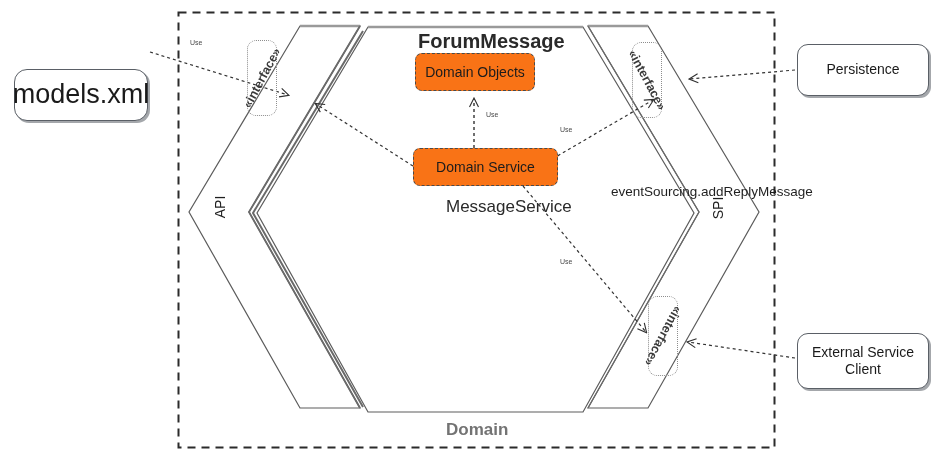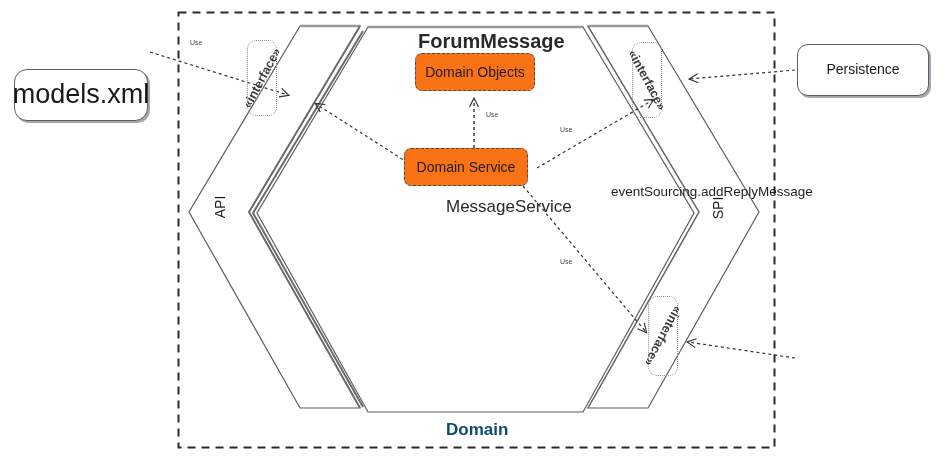--- a/index.html
+++ b/index.html
@@ -15,31 +15,31 @@
     display:flex;align-items:center;justify-content:center;text-align:center;
     line-height:1.25;
   }
   #models-xml-box{left:14px;top:22px;width:134px;height:52px;font-size:27px;border-radius:13px;margin-top:47px;}
   #persistence-box{left:797px;top:44px;width:132px;height:52px;font-size:14px;}
   #external-service-box{left:797px;top:333px;width:132px;height:56px;font-size:14px;}
 
   .lbl{position:absolute;white-space:nowrap;}
   #label-forum-message{left:418px;top:30px;font-size:20px;font-weight:700;color:#2a2a2a;}
   #label-message-service{left:446px;top:197px;font-size:17px;font-weight:400;color:#2a2a2a;}
-  #label-domain{left:446px;top:420px;font-size:17px;font-weight:700;color:#0c4a6e;}
+  #label-domain{left:446px;top:420px;font-size:17px;font-weight:700;color:#737373;}
   #label-event-sourcing{left:611px;top:184px;font-size:13.5px;font-weight:400;color:#1f1f1f;}
 
   .dom-box{
     position:absolute;box-sizing:border-box;background:#f97316;
     border:1.7px dashed #4a4a4a;border-radius:7px;
     display:flex;align-items:center;justify-content:center;
     font-size:14px;color:#1c1c1c;
   }
   #domain-objects-box{left:415px;top:53px;width:120px;height:38px;}
-  #domain-service-box{left:404px;top:148px;width:124px;height:38px;}
+  #domain-service-box{left:413px;top:148px;width:145px;height:38px;}
 
   .rot-lbl{position:absolute;white-space:nowrap;font-size:14px;color:#1f1f1f;}
   #label-api{left:209px;top:199px;transform:rotate(-90deg);transform-origin:center center;}
   #label-spi{left:707px;top:200px;transform:rotate(-90deg);transform-origin:center center;}
 
   .iface{
     position:absolute;box-sizing:border-box;
     border:1.3px dotted #8d8d8d;border-radius:9px;
     display:flex;align-items:center;justify-content:center;
     font-size:12.5px;font-weight:700;color:#3a3a3a;white-space:nowrap;
@@ -96,20 +96,22 @@
 
     <path d="M 795,70 L 690,79" fill="none" stroke="#333" stroke-width="1.2" stroke-dasharray="3,3" marker-end="url(#hollowArrow)"></path>
 
     <path d="M 795,358 L 688,342" fill="none" stroke="#333" stroke-width="1.2" stroke-dasharray="3,3" marker-end="url(#hollowArrow)"></path>
   </svg>
 
   <div class="ext-box" id="models-xml-box">models.xml</div>
 
   <div class="ext-box" id="persistence-box">Persistence</div>
 
+  <div class="ext-box" id="external-service-box">External Service
+Client</div>
 
   <div class="lbl" id="label-forum-message">ForumMessage</div>
 
   <div class="dom-box" id="domain-objects-box">Domain Objects</div>
 
   <div class="dom-box" id="domain-service-box">Domain Service</div>
 
   <div class="lbl" id="label-message-service">MessageService</div>
 
   <div class="lbl" id="label-event-sourcing">eventSourcing.addReplyMessage</div>

